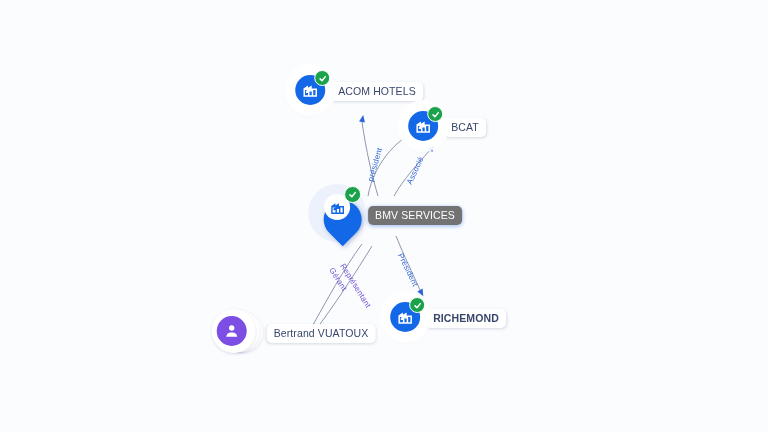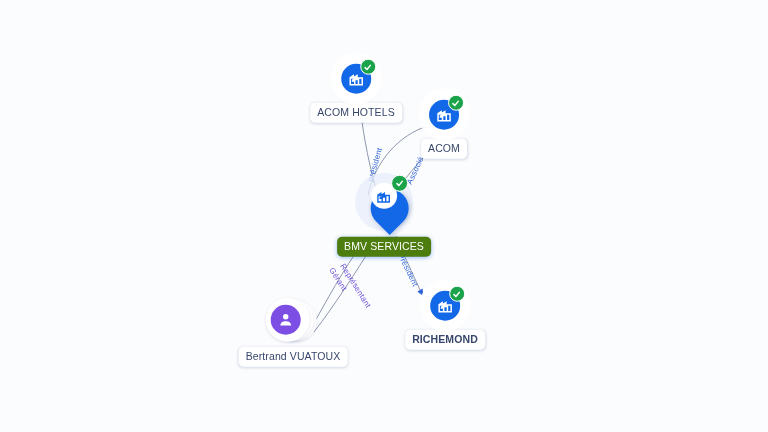--- a/index.html
+++ b/index.html
@@ -20,21 +20,20 @@
   #edge-layer {
     position: absolute;
     left: 0; top: 0;
     width: 768px; height: 432px;
     pointer-events: none;
   }
   .node {
     position: absolute;
     transform: translate(-50%, -50%);
     display: flex;
-    flex-direction: column;
     align-items: center;
   }
   .node-icon-wrap {
     position: relative;
     width: 42px;
     height: 42px;
     display: flex;
     align-items: center;
     justify-content: center;
   }
@@ -162,21 +161,21 @@
     color: #37466b;
     font-size: 10.5px;
     line-height: 1;
     padding: 4px 7px 5px 7px;
     border-radius: 5px;
     white-space: nowrap;
     box-shadow: 0 1px 3px rgba(40,60,110,0.18);
     letter-spacing: 0.1px;
   }
   .node-label.selected {
-    background: #4d7c0f;
+    background: #737373;
     color: #ffffff;
     box-shadow: 0 1px 4px rgba(19,104,232,0.45);
   }
   .edge-label {
     position: absolute;
     font-size: 8px;
     color: #2f63d8;
     white-space: nowrap;
     transform-origin: 0 0;
     letter-spacing: 0.2px;
@@ -239,21 +238,21 @@
               <path fill="#ffffff" d="M3 21V10l6-4v3l5-3v4h7v11H3zm2-2h4v-7H5v7zm6 0h3v-5h-3v5zm5 0h3v-7h-3v7z"></path>
               <path fill="#ffffff" d="M6.2 13.4l2.1-1.7 2.1 1.7v2.6H6.2z"></path>
             </svg>
           </div>
           <div class="badge-check">
             <svg width="9" height="9" viewBox="0 0 24 24">
               <path fill="none" stroke="#ffffff" stroke-width="4" stroke-linecap="round" stroke-linejoin="round" d="M5 13l5 5L19 7"></path>
             </svg>
           </div>
         </div>
-        <div class="node-label">ACOM</div>
+        <div class="node-label">BCAT</div>
       </div>
       <div class="node" style="left: 384px; top: 214px;">
         <div class="pin-wrap">
           <div class="pin-halo"></div>
           <div class="pin-shape"></div>
           <div class="pin-inner">
             <svg width="17" height="17" viewBox="0 0 24 24">
               <path fill="#1368e8" d="M3 21V10l6-4v3l5-3v4h7v11H3zm2-2h4v-7H5v7zm6 0h3v-5h-3v5zm5 0h3v-7h-3v7z"></path>
               <path fill="#1368e8" d="M6.2 13.4l2.1-1.7 2.1 1.7v2.6H6.2z"></path>
             </svg>

